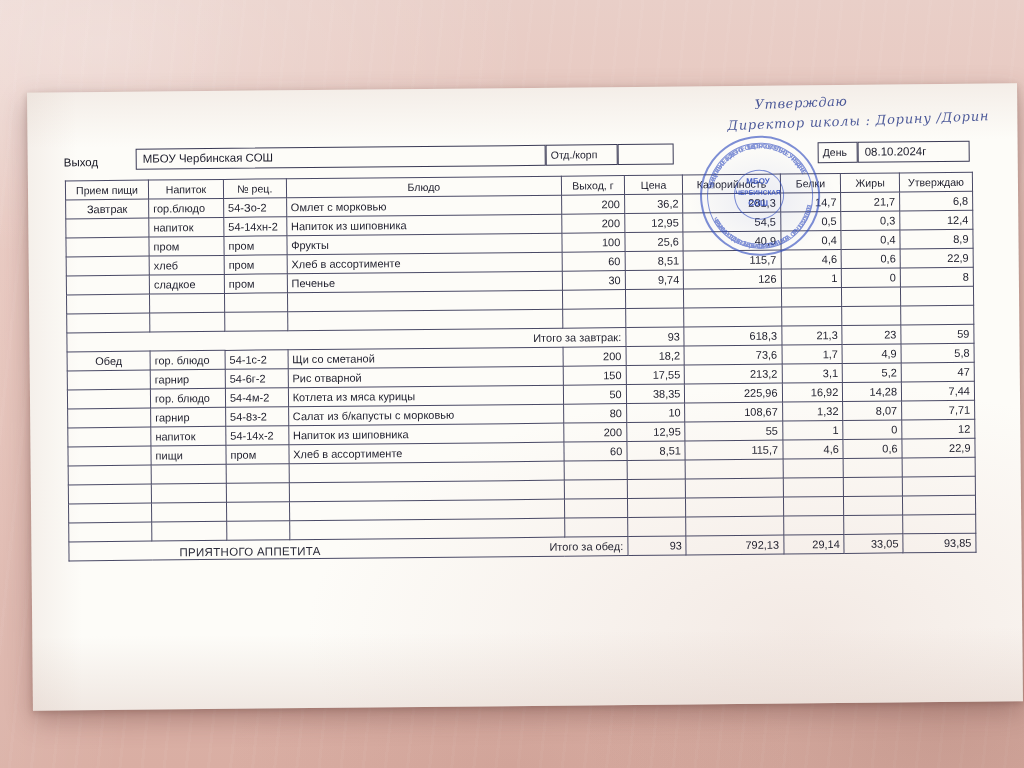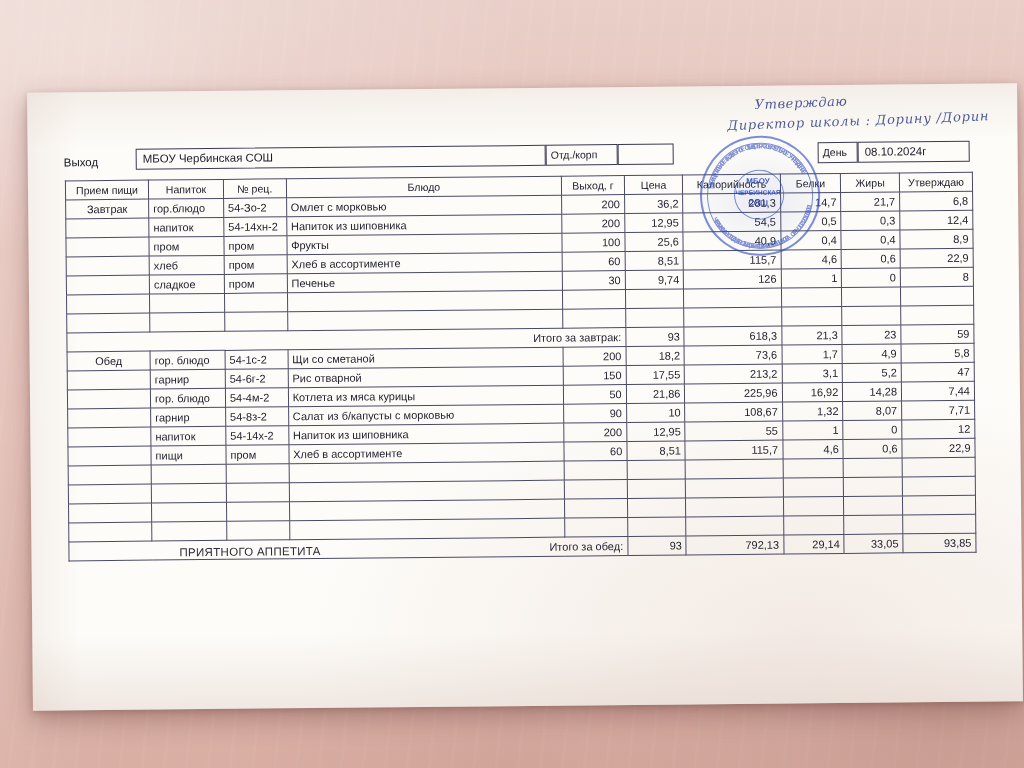--- a/index.html
+++ b/index.html
@@ -317,32 +317,32 @@
             <td class="num">3,1</td>
             <td class="num">5,2</td>
             <td class="num">47</td>
           </tr>
           <tr>
             <td class="ctr"></td>
             <td>гор. блюдо</td>
             <td>54-4м-2</td>
             <td>Котлета из мяса курицы</td>
             <td class="num">50</td>
-            <td class="num">21,86</td>
+            <td class="num">38,35</td>
             <td class="num">225,96</td>
             <td class="num">16,92</td>
             <td class="num">14,28</td>
             <td class="num">7,44</td>
           </tr>
           <tr>
             <td class="ctr"></td>
             <td>гарнир</td>
             <td>54-8з-2</td>
             <td>Салат из б/капусты с морковью</td>
-            <td class="num">90</td>
+            <td class="num">80</td>
             <td class="num">10</td>
             <td class="num">108,67</td>
             <td class="num">1,32</td>
             <td class="num">8,07</td>
             <td class="num">7,71</td>
           </tr>
           <tr>
             <td class="ctr"></td>
             <td>напиток</td>
             <td>54-14х-2</td>

